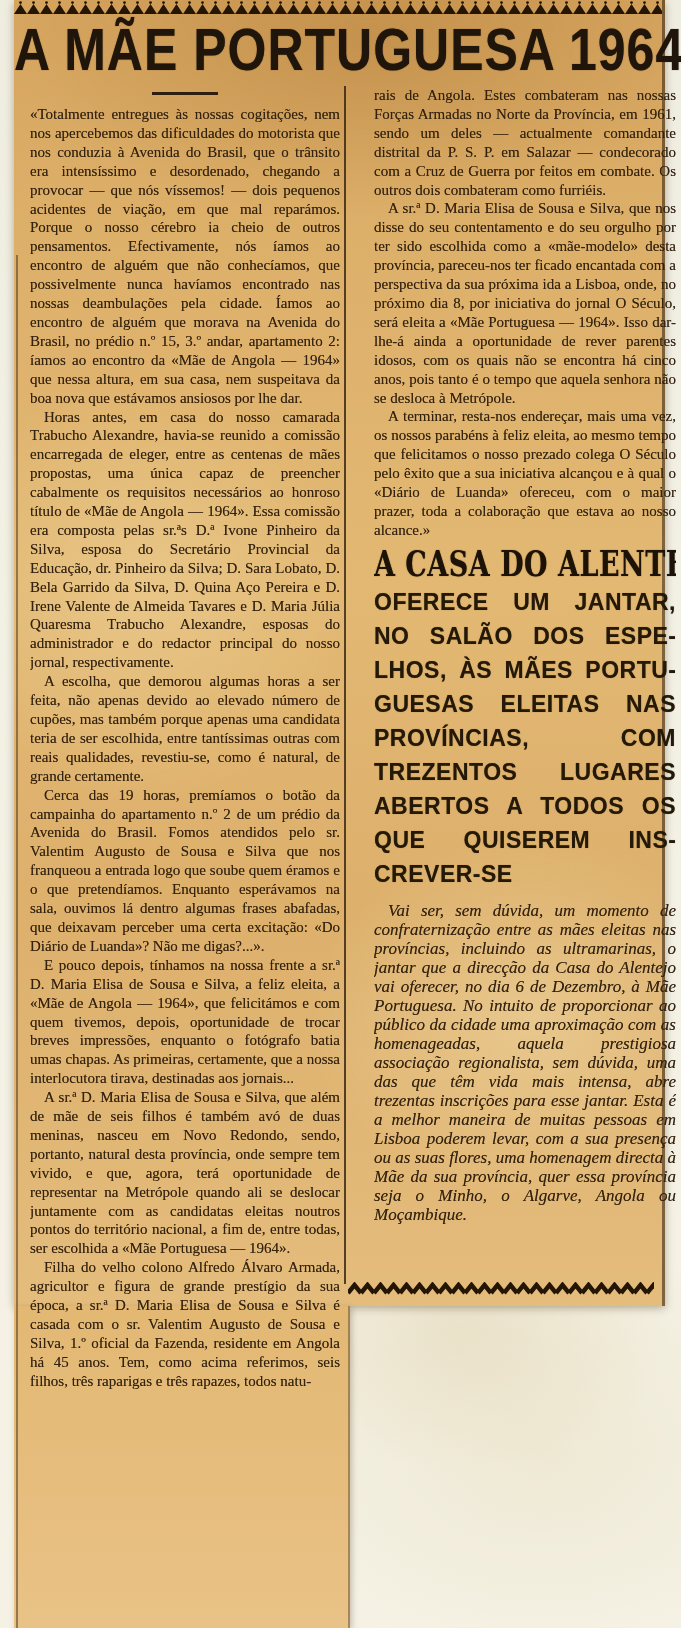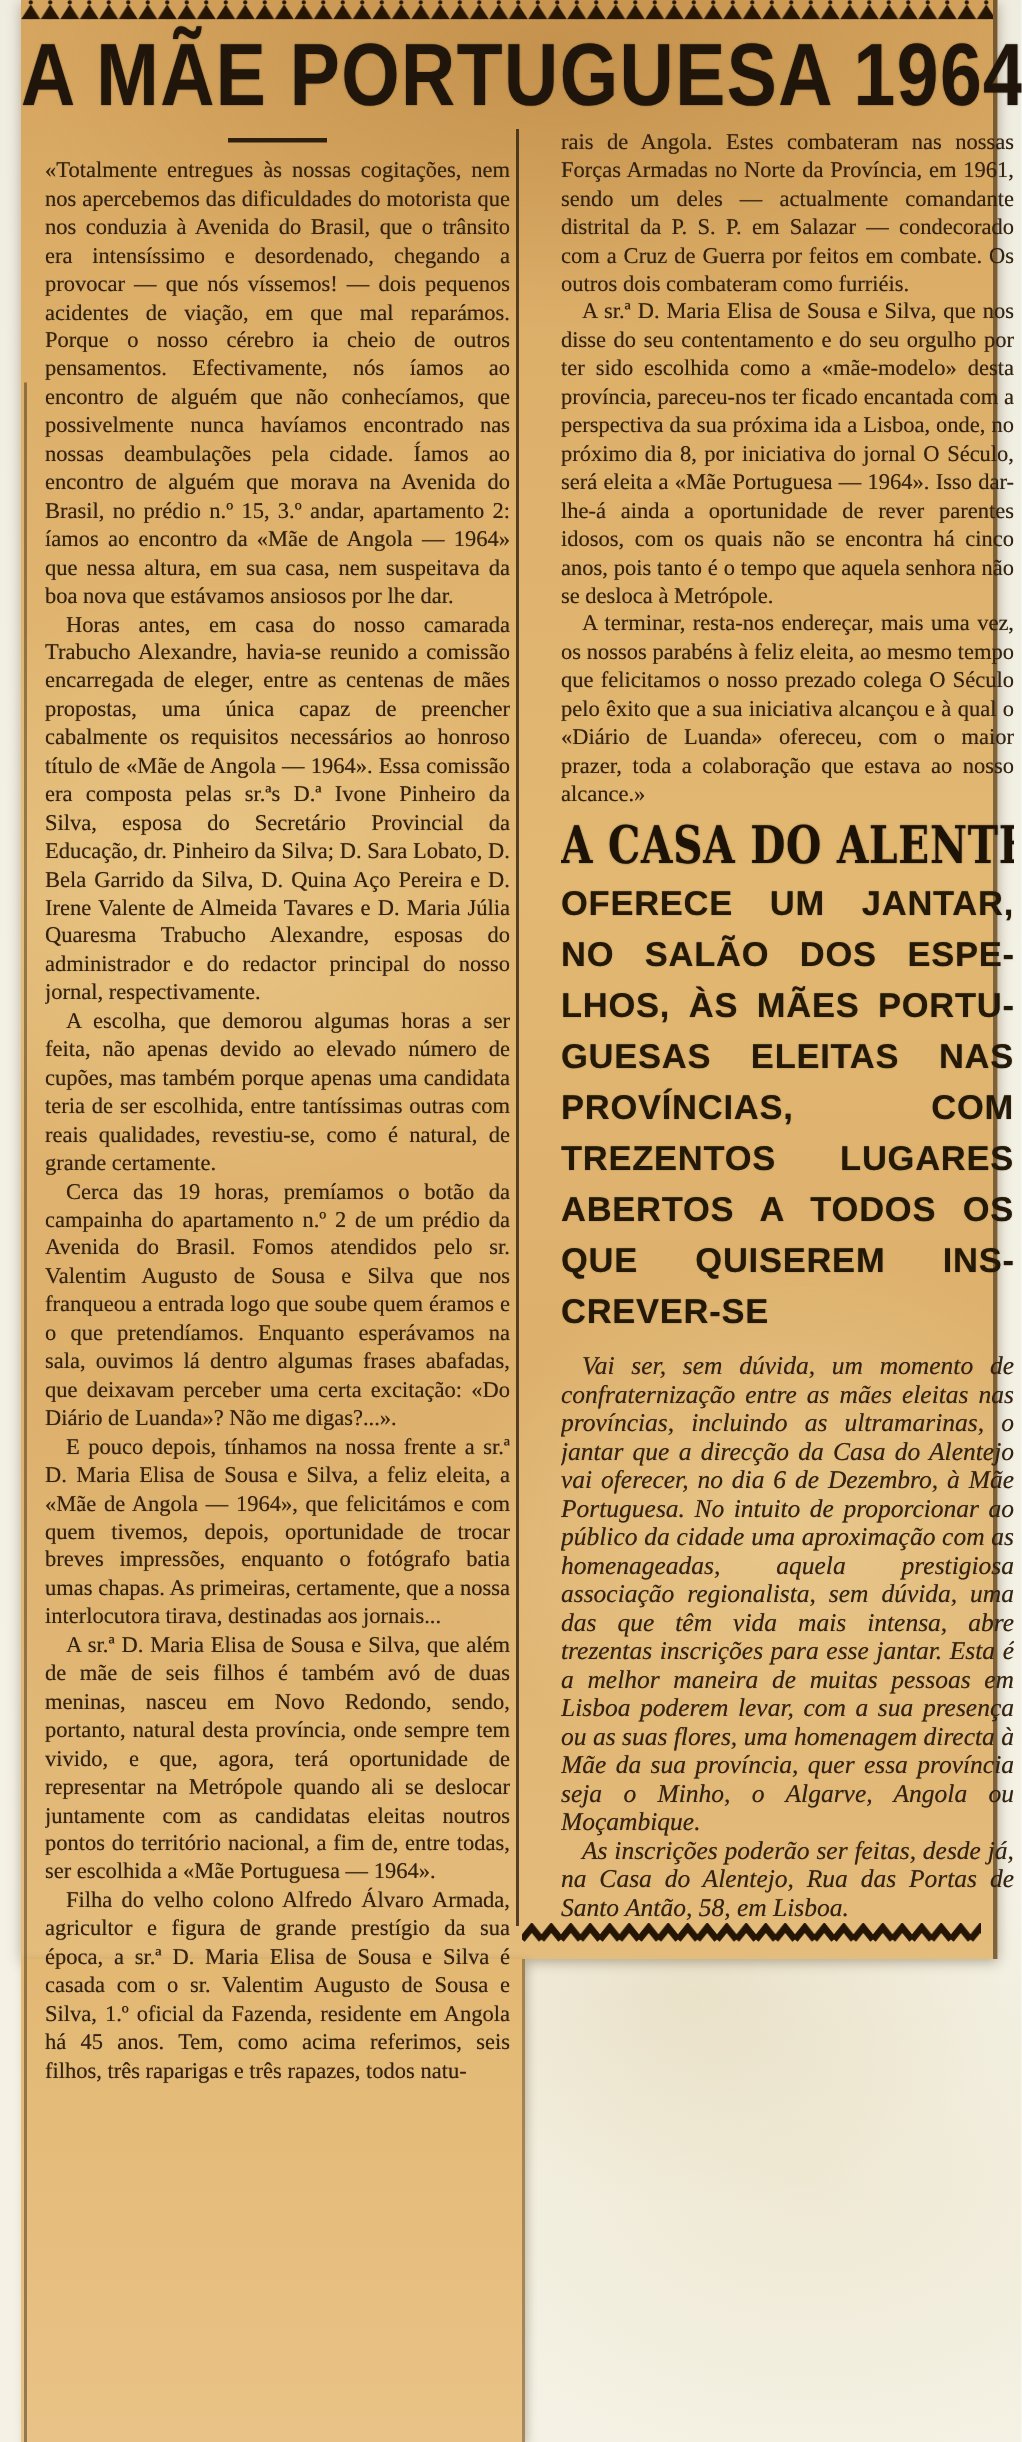--- a/index.html
+++ b/index.html
@@ -115,21 +115,20 @@
   <p class="ind">Filha do velho colono Alfredo Álvaro Armada, agricultor e figura de grande prestígio da sua época, a sr.ª D. Maria Elisa de Sousa e Silva é casada com o sr. Valentim Augusto de Sousa e Silva, 1.º oficial da Fazenda, residente em Angola há 45 anos. Tem, como acima referimos, seis filhos, três raparigas e três rapazes, todos natu-</p>
 </div>
 
 <div class="col col-right">
   <p>rais de Angola. Estes combateram nas nossas Forças Armadas no Norte da Província, em 1961, sendo um deles — actualmente comandante distrital da P. S. P. em Salazar — condecorado com a Cruz de Guerra por feitos em combate. Os outros dois combateram como furriéis.</p>
   <p class="ind">A sr.ª D. Maria Elisa de Sousa e Silva, que nos disse do seu contentamento e do seu orgulho por ter sido escolhida como a «mãe-modelo» desta província, pareceu-nos ter ficado encantada com a perspectiva da sua próxima ida a Lisboa, onde, no próximo dia 8, por iniciativa do jornal O Século, será eleita a «Mãe Portuguesa — 1964». Isso dar-lhe-á ainda a oportunidade de rever parentes idosos, com os quais não se encontra há cinco anos, pois tanto é o tempo que aquela senhora não se desloca à Metrópole.</p>
   <p class="ind">A terminar, resta-nos endereçar, mais uma vez, os nossos parabéns à feliz eleita, ao mesmo tempo que felicitamos o nosso prezado colega O Século pelo êxito que a sua iniciativa alcançou e à qual o «Diário de Luanda» ofereceu, com o maior prazer, toda a colaboração que estava ao nosso alcance.»</p>
   <div class="headline2">A CASA DO ALENTEJO</div>
   <div class="subhead2">OFERECE UM JANTAR, NO SALÃO DOS ESPE­LHOS, ÀS MÃES PORTU­GUESAS ELEITAS NAS PROVÍNCIAS, COM TREZENTOS LUGARES ABERTOS A TODOS OS QUE QUISEREM INS­CREVER-SE</div>
   <p class="ital ind">Vai ser, sem dúvida, um momento de confraternização entre as mães eleitas nas províncias, incluindo as ultramarinas, o jantar que a direcção da Casa do Alentejo vai oferecer, no dia 6 de Dezembro, à Mãe Portuguesa. No intuito de proporcionar ao público da cidade uma aproximação com as homenageadas, aquela prestigiosa associação regionalista, sem dúvida, uma das que têm vida mais intensa, abre trezentas inscrições para esse jantar. Esta é a melhor maneira de muitas pessoas em Lisboa poderem levar, com a sua presença ou as suas flores, uma homenagem directa à Mãe da sua província, quer essa província seja o Minho, o Algarve, Angola ou Moçambique.</p>
-  <p class="ital ind">As inscrições poderão ser feitas, desde já, na Casa do Alentejo, Rua das Portas de Santo Antão, 58, em Lisboa.</p>
 </div>
 
 <div class="zz-bottom">
   <svg width="306" height="14" preserveAspectRatio="none">
     <defs>
       <pattern id="zzb" width="13" height="14" patternUnits="userSpaceOnUse">
         <path d="M0 11 L6.5 3 L13 11" stroke="#241505" stroke-width="4.5" fill="none"></path>
       </pattern>
     </defs>
     <rect width="306" height="14" fill="url(#zzb)"></rect>

